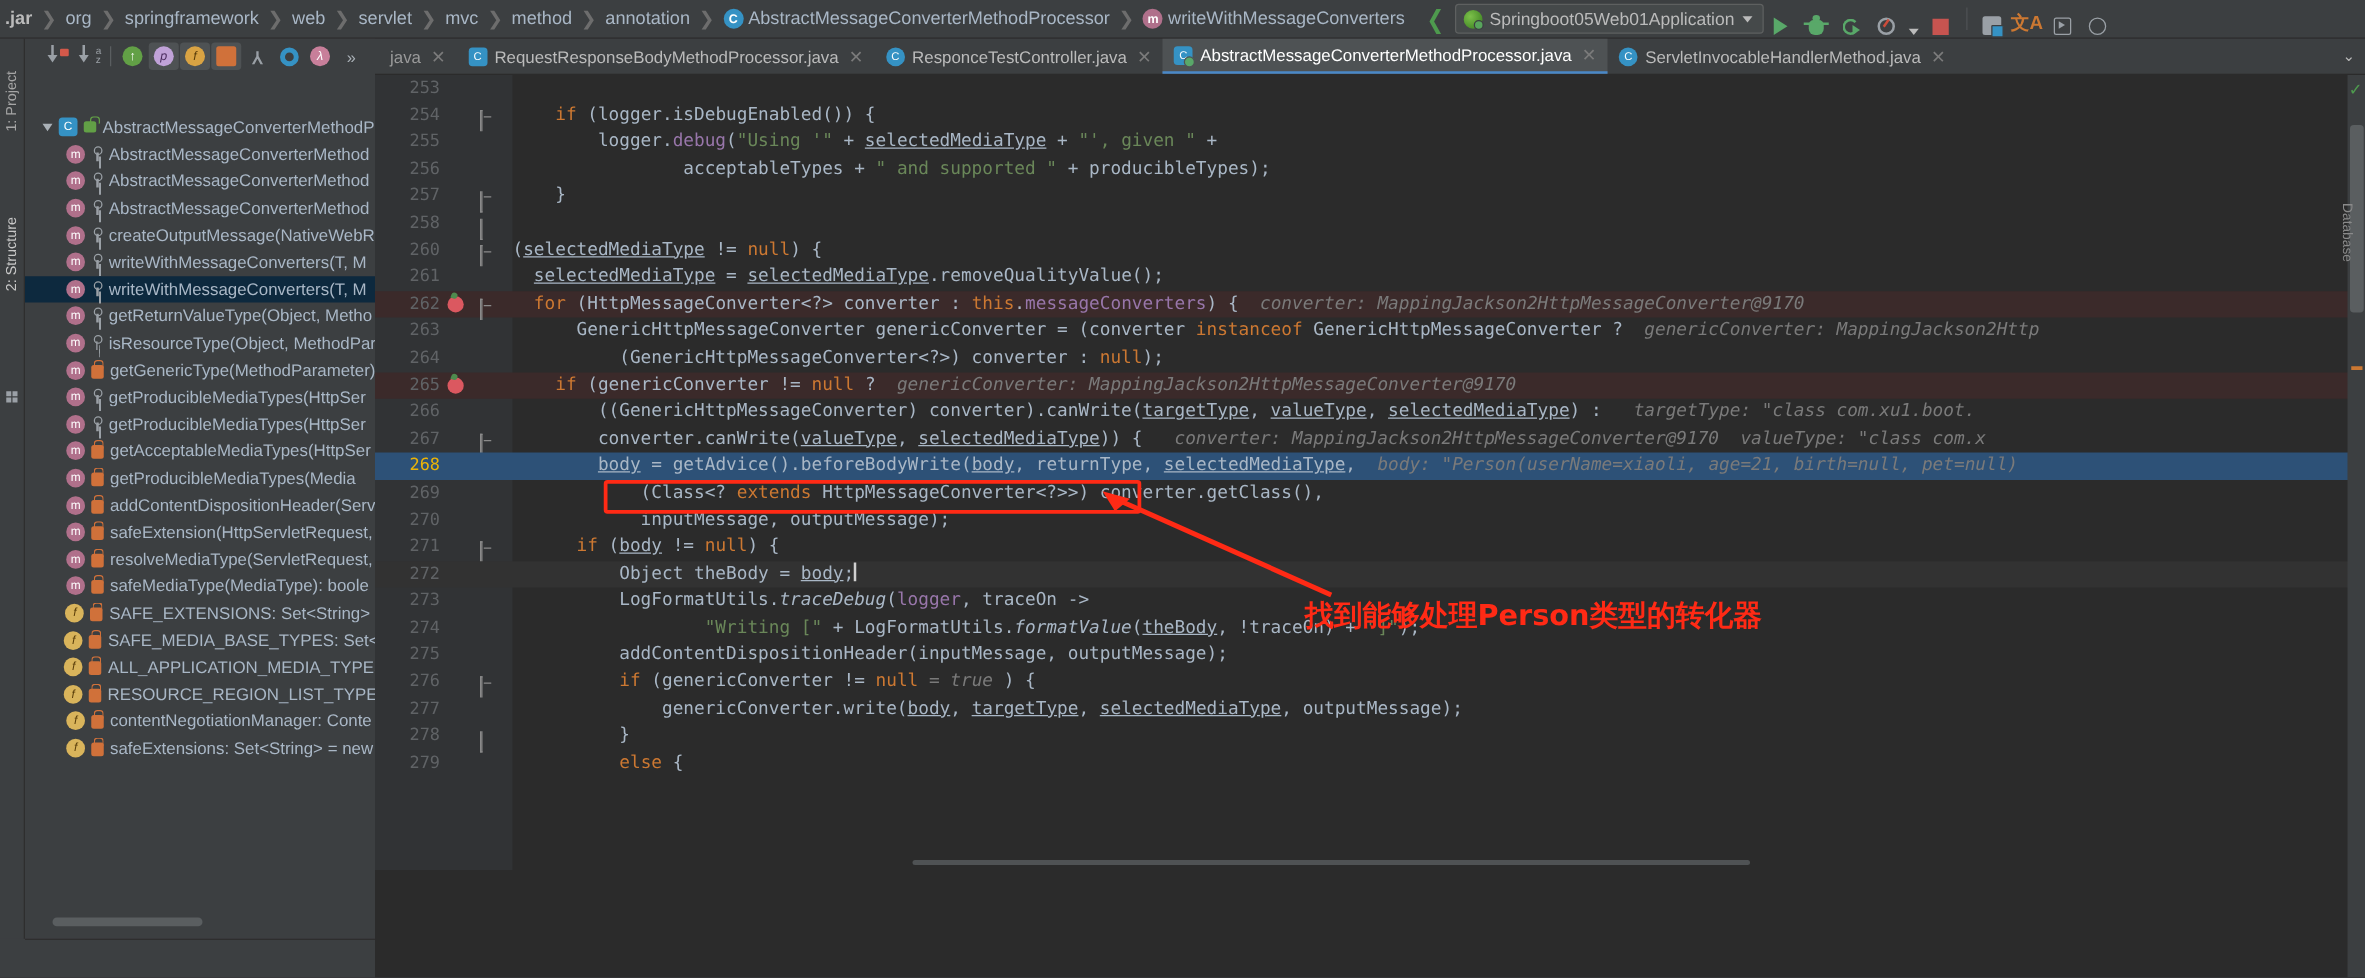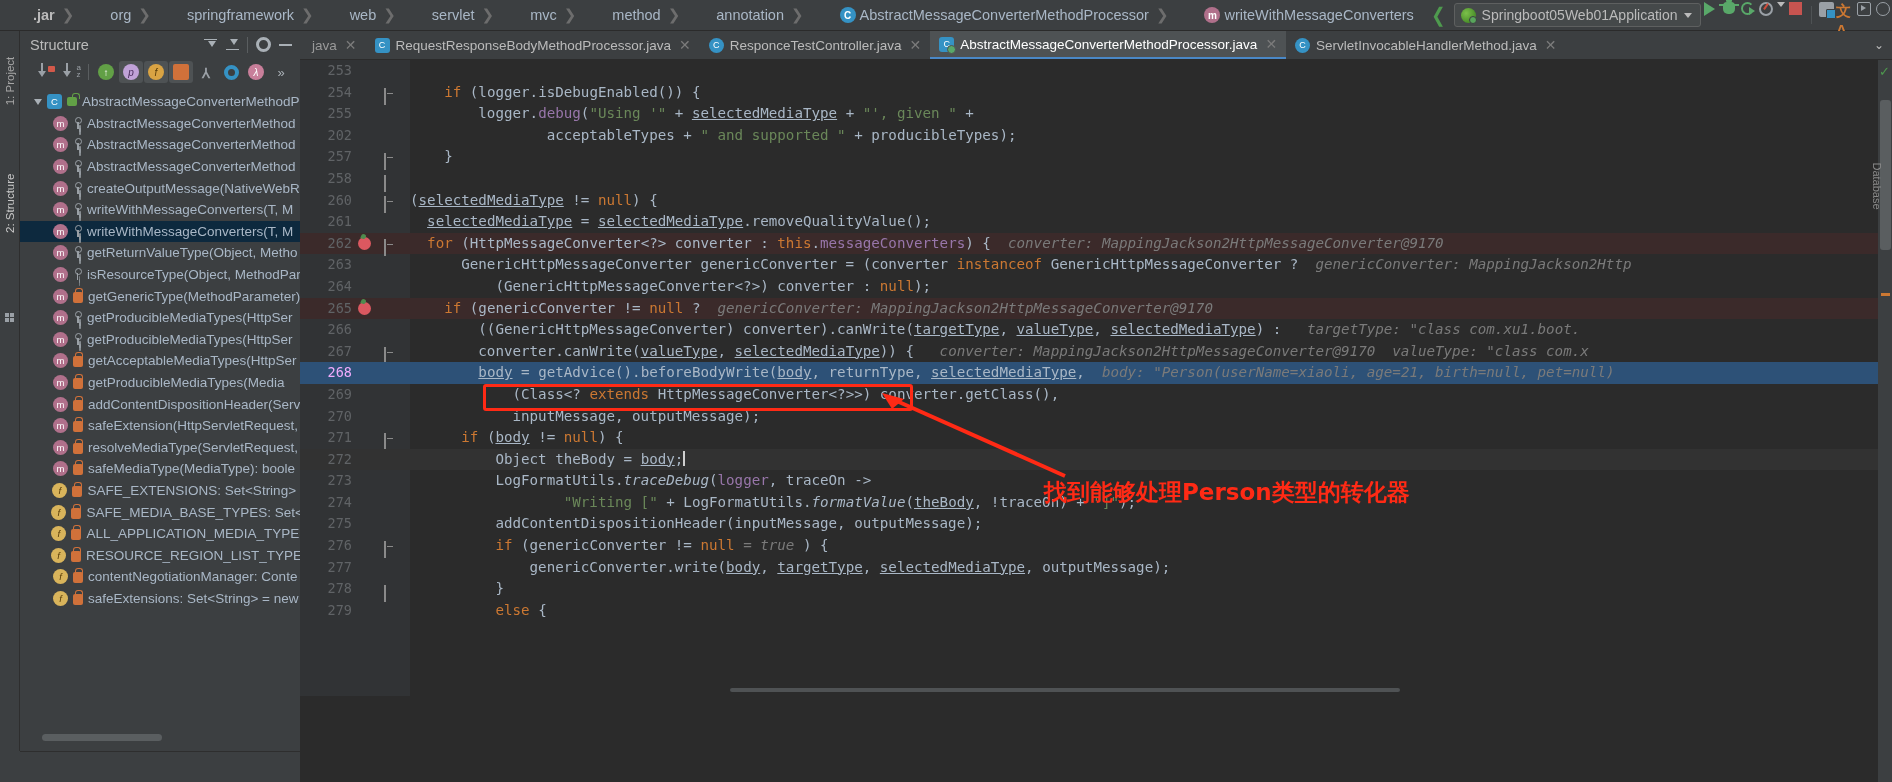--- a/index.html
+++ b/index.html
@@ -17,21 +17,20 @@
   .topbar {
     position: absolute; left: 0; top: 0; width: 1892px; height: 31px;
     background: #3c3f41; display: flex; align-items: center;
     border-bottom: 1px solid #2b2b2b;
   }
   .crumbs { display: flex; align-items: center; height: 31px; padding-left: 2px; flex: 0 0 auto; }
   .crumb {
     display: flex; align-items: center; gap: 4px;
     color: #a9b7c6; font-size: 14.5px; padding: 0 6px; height: 23px; line-height:23px;
     white-space: nowrap;
-    margin-left: 29px;
   }
   .crumb.first { font-weight: bold; color: #bbbbbb; padding-left:2px;}
   .crumb-sep { color: #6d6d6d; font-size: 15px; padding: 0 1px; }
   .cicon {
     width: 16px; height: 16px; border-radius: 50%;
     display: inline-flex; align-items: center; justify-content: center;
     font-size: 10px; font-weight: bold; color: #fff; flex: 0 0 auto;
   }
   .cicon.c { background: #3592c4; }
   .cicon.m { background: #b0708b; }
@@ -50,21 +49,21 @@
     width: 15px; height: 15px; border-radius: 50%;
     background: radial-gradient(circle at 35% 35%, #7cc04a 0%, #4a8f2a 70%, #2f6b1a 100%);
     position: relative;
   }
   .springlogo:after{
     content:""; position:absolute; right:-1px; bottom:-1px; width:6px;height:6px;
     border-radius:50%; background:#58a55c; border:1px solid #3c3f41;
   }
   .caret-d { width:0;height:0;border-left:4px solid transparent;border-right:4px solid transparent;border-top:5px solid #bbbbbb; }
 
-  .tbtn { width: 28px; height: 26px; display: flex; align-items:flex-start; justify-content:center; }
+  .tbtn { width: 28px; height: 26px; display: flex; align-items:flex-end; justify-content:center; }
   .tri-run { width:0;height:0;border-left:11px solid #59a869;border-top:7px solid transparent;border-bottom:7px solid transparent; }
   .bug {
     width:12px;height:12px;border-radius:4px 4px 5px 5px;background:#59a869;position:relative;
   }
   .bug:before{content:"";position:absolute;left:-4px;top:2px;width:20px;height:2px;background:#59a869;}
   .bug:after{content:"";position:absolute;left:3px;top:-4px;width:6px;height:5px;border-radius:50%;background:#59a869;}
   .rerun-ic{width:13px;height:13px;border:2px solid #59a869;border-radius:50%;border-right-color:transparent;position:relative;}
   .rerun-ic:after{content:"";position:absolute;right:-3px;top:3px;width:0;height:0;border-left:6px solid #59a869;border-top:4px solid transparent;border-bottom:4px solid transparent;}
   .cov-ic{width:14px;height:14px;border:2px solid #9aa0a6;border-radius:50%;position:relative;}
   .cov-ic:after{content:"";position:absolute;left:4px;top:-1px;width:2px;height:7px;background:#cc4c3b;transform:rotate(35deg);}
@@ -201,21 +200,21 @@
   .ln .brk:after{content:"";position:absolute;left:3px;top:-3px;width:5px;height:5px;background:#4e8b4e;border-radius:50% 50% 50% 0;transform:rotate(20deg);}
   .ln .fold{ position:absolute; left:84px; top:5px; width:11px; height:11px; color:#8a8a8a;}
   .fminus{ width:10px;height:10px;border:1px solid #8a8a8a; position:relative;}
   .fminus:after{content:"";position:absolute;left:2px;top:4px;width:6px;height:1px;background:#8a8a8a;}
   .fminus.open{ border-bottom:none; height:9px;}
   .fminus.close{ border-top:none; height:9px;}
   .fbar{ width:9px;height:9px;border:1px solid #8a8a8a;border-top:none;}
   .ln .txt{ position:absolute; left:110px; color:#a9b7c6; }
   .ln.hl-breakline{ background:#3b2a2a; }
   .ln.hl-select{ background:#2d5177; }
-  .ln.hl-select .num{ color:#f0abfc; }
+  .ln.hl-select .num{ color:#eab308; }
   .ln.cursorline{ background:#323232; }
 
   
   .kw{ color:#cc7832; }
   .str{ color:#6a8759; }
   .fld{ color:#9876aa; }
   .ul{ text-decoration:underline; }
   .cmt-hint{ color:#7a7a7a; font-style:italic; }
   .ital{ font-style:italic; }
 
@@ -341,43 +340,20 @@
     <div class="vtext struct">2: Structure</div>
     <div class="strip-sq" style="top:282px">
         <i></i>
         <i></i>
         <i></i>
         <i></i>
       </div>
   </div>
 
   <div class="structure">
-    <div class="struct-header">
-      <span class="title">Structure</span>
-      <span class="hdr-btn">
-        <span class="expand-ic">
-            <em></em>
-            <i></i>
-            <em></em>
-          </span>
-      </span>
-      <span class="hdr-btn">
-        <span class="collapse-ic">
-            <i></i>
-            <em></em>
-          </span>
-      </span>
-      <span class="vdiv"></span>
-      <span class="hdr-btn">
-          <span class="gear-ic"></span>
-        </span>
-      <span class="hdr-btn">
-          <span class="minus-ic"></span>
-        </span>
-    </div>
 
     <div class="struct-toolbar">
       <span class="stb">
           <span class="arrow-stem"></span>
           <span class="arrow-d"></span>
           <span class="lock-sm"></span>
         </span>
       <span class="stb">
           <span class="arrow-stem"></span>
           <span class="arrow-d"></span>
@@ -590,21 +566,21 @@
         </div>
         <div class="tabs-chev">⌄</div>
       </div>
 
     <div class="code-area">
       <div class="gutter"></div>
       <div class="codelines" id="codelines">
           <div class="ln"><span class="num">253</span><span class="txt"></span></div>
           <div class="ln"><span class="num">254</span><span class="fold"><span class="fminus open"></span></span><span class="txt"><span class="ind">    </span><span class="kw">if</span> (logger.isDebugEnabled()) {</span></div>
           <div class="ln"><span class="num">255</span><span class="txt">        logger.<span class="fld">debug</span>(<span class="str">"Using '"</span> + <span class="ul">selectedMediaType</span> + <span class="str">"', given "</span> +</span></div>
-          <div class="ln"><span class="num">202</span><span class="txt">                acceptableTypes + <span class="str">" and supported "</span> + producibleTypes);</span></div>
+          <div class="ln"><span class="num">256</span><span class="txt">                acceptableTypes + <span class="str">" and supported "</span> + producibleTypes);</span></div>
           <div class="ln"><span class="num">257</span><span class="fold"><span class="fminus close"></span></span><span class="txt">    }</span></div>
           <div class="ln"><span class="num">258</span><span class="fold"><span class="fbar"></span></span><span class="txt"></span></div>
           <div class="ln"><span class="num">260</span><span class="fold"><span class="fminus open"></span></span><span class="txt">(<span class="ul">selectedMediaType</span> != <span class="kw">null</span>) {</span></div>
           <div class="ln"><span class="num">261</span><span class="txt">  <span class="ul">selectedMediaType</span> = <span class="ul">selectedMediaType</span>.removeQualityValue();</span></div>
           <div class="ln hl-breakline"><span class="num">262</span><span class="brk"></span><span class="fold"><span class="fminus open"></span></span><span class="txt">  <span class="kw">for</span> (HttpMessageConverter&lt;?&gt; converter : <span class="kw">this</span>.<span class="fld">messageConverters</span>) {  <span class="cmt-hint">converter: MappingJackson2HttpMessageConverter@9170</span></span></div>
           <div class="ln"><span class="num">263</span><span class="txt">      GenericHttpMessageConverter genericConverter = (converter <span class="kw">instanceof</span> GenericHttpMessageConverter ?  <span class="cmt-hint">genericConverter: MappingJackson2Http</span></span></div>
           <div class="ln"><span class="num">264</span><span class="txt">          (GenericHttpMessageConverter&lt;?&gt;) converter : <span class="kw">null</span>);</span></div>
           <div class="ln hl-breakline"><span class="num">265</span><span class="brk"></span><span class="txt">    <span class="kw">if</span> (genericConverter != <span class="kw">null</span> ?  <span class="cmt-hint">genericConverter: MappingJackson2HttpMessageConverter@9170</span></span></div>
           <div class="ln"><span class="num">266</span><span class="txt">        ((GenericHttpMessageConverter) converter).canWrite(<span class="ul">targetType</span>, <span class="ul">valueType</span>, <span class="ul">selectedMediaType</span>) :   <span class="cmt-hint">targetType: "class com.xu1.boot.</span></span></div>
           <div class="ln"><span class="num">267</span><span class="fold"><span class="fminus open"></span></span><span class="txt">        converter.canWrite(<span class="ul">valueType</span>, <span class="ul">selectedMediaType</span>)) {   <span class="cmt-hint">converter: MappingJackson2HttpMessageConverter@9170  valueType: "class com.x</span></span></div>

